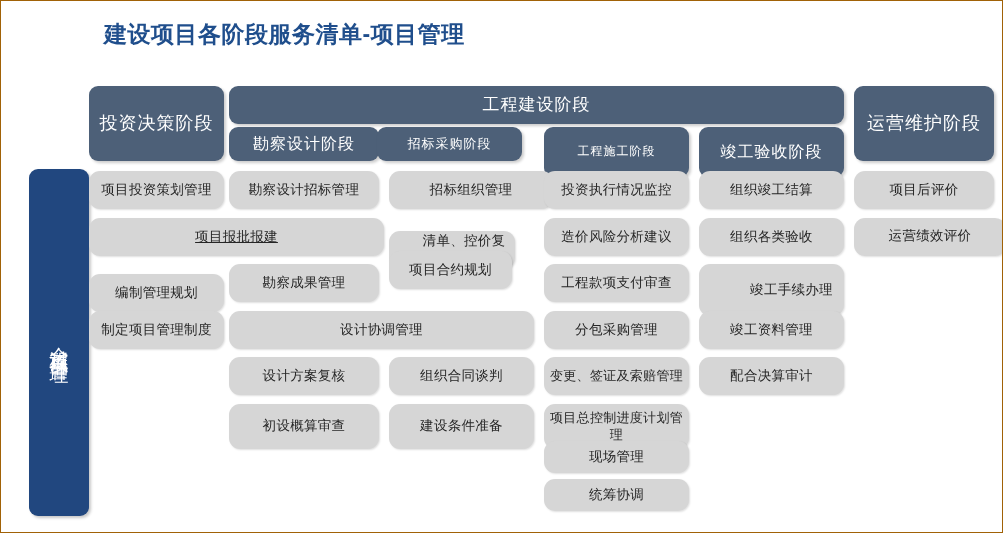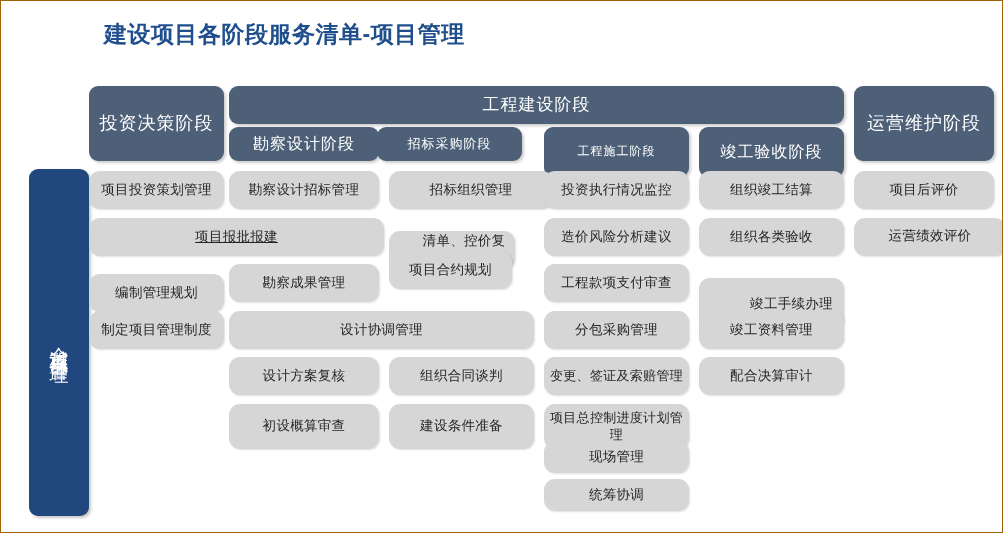--- a/index.html
+++ b/index.html
@@ -117,20 +117,20 @@
       <div class="pill-gray" style="left: 543px; width: 145px; top: 170px; height: 38px;">投资执行情况监控</div>
       <div class="pill-gray" style="left: 543px; width: 145px; top: 217px; height: 38px;">造价风险分析建议</div>
       <div class="pill-gray" style="left: 543px; width: 145px; top: 263px; height: 38px;">工程款项支付审查</div>
       <div class="pill-gray" style="left: 543px; width: 145px; top: 310px; height: 38px;">分包采购管理</div>
       <div class="pill-gray" style="left: 543px; width: 145px; top: 356px; height: 38px; font-size: 13px;">变更、签证及索赔管理</div>
       <div class="pill-gray" style="left: 543px; width: 145px; top: 403px; height: 45px; font-size: 13px;">项目总控制进度计划管理</div>
       <div class="pill-gray" style="left: 543px; width: 145px; top: 440px; height: 32px;">现场管理</div>
       <div class="pill-gray" style="left: 543px; width: 145px; top: 478px; height: 32px;">统筹协调</div>
       <div class="pill-gray" style="left: 698px; width: 145px; top: 170px; height: 38px;">组织竣工结算</div>
       <div class="pill-gray" style="left: 698px; width: 145px; top: 217px; height: 38px;">组织各类验收</div>
-      <div class="pill-gray" style="left: 698px; width: 145px; top: 277px; height: 52px; padding-left: 44px;">竣工手续办理</div>
+      <div class="pill-gray" style="left: 698px; width: 145px; top: 263px; height: 52px; padding-left: 44px;">竣工手续办理</div>
       <div class="pill-gray" style="left: 698px; width: 145px; top: 310px; height: 38px;">竣工资料管理</div>
       <div class="pill-gray" style="left: 698px; width: 145px; top: 356px; height: 38px;">配合决算审计</div>
       <div class="pill-gray" style="left: 853px; width: 140px; top: 170px; height: 38px;">项目后评价</div>
       <div class="pill-gray" style="left: 853px; width: 152px; top: 217px; height: 38px; font-family: Liberation Mono, monospace;">运营绩效评价</div>
     </div>
 
 </div>
 
 </body></html>

